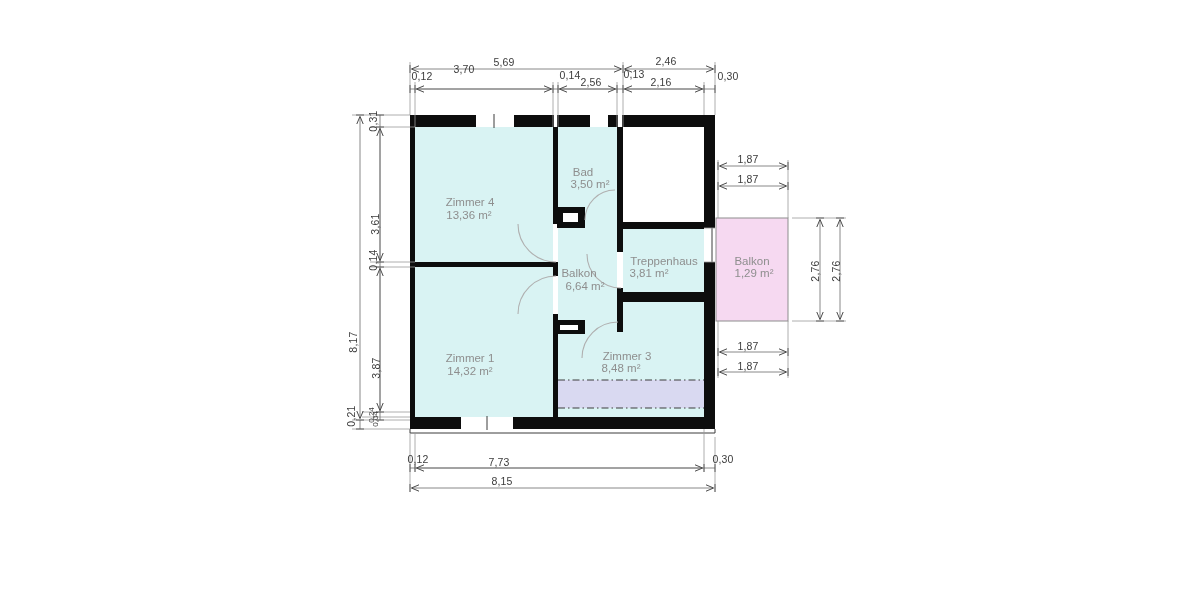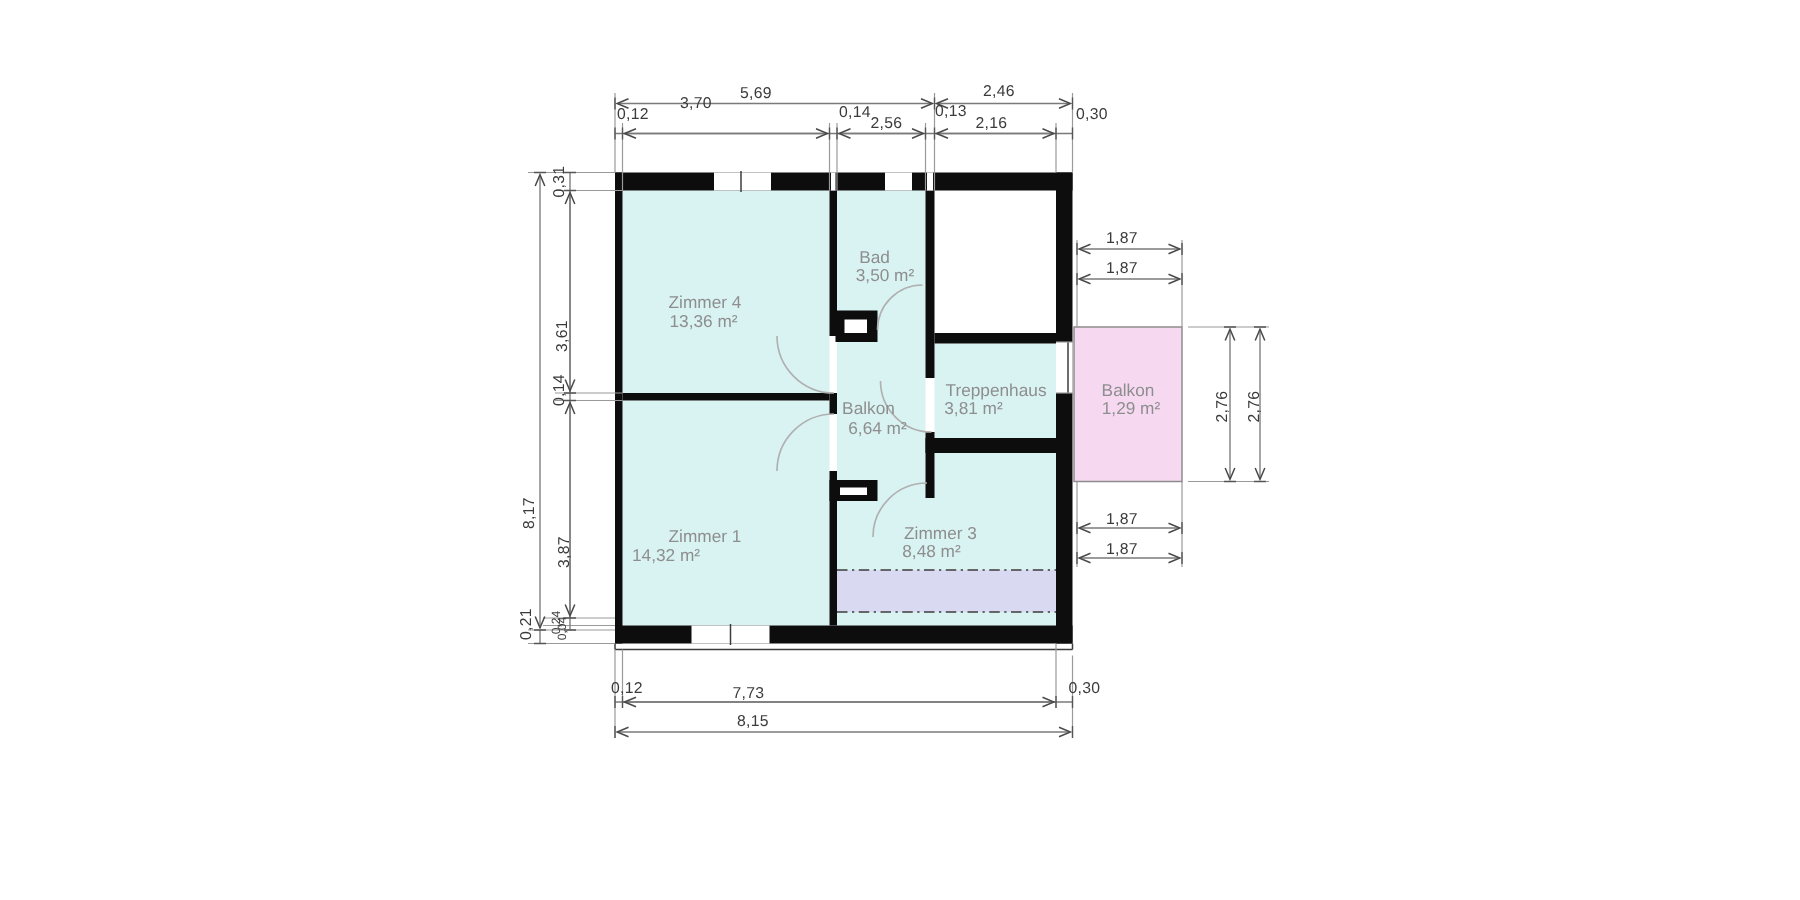--- a/index.html
+++ b/index.html
@@ -180,21 +180,21 @@
 <div class="lbl dim" style="left:418px;top:459px">0,12</div>
 <div class="lbl dim" style="left:499px;top:462px">7,73</div>
 <div class="lbl dim" style="left:723px;top:459px">0,30</div>
 <div class="lbl dim" style="left:502px;top:481px">8,15</div>
 
 <div class="lbl room" style="left:470px;top:202px">Zimmer 4</div>
 <div class="lbl room" style="left:469px;top:215px">13,36 m²</div>
 <div class="lbl room" style="left:583px;top:172px">Bad</div>
 <div class="lbl room" style="left:590px;top:184px">3,50 m²</div>
 <div class="lbl room" style="left:470px;top:358px">Zimmer 1</div>
-<div class="lbl room" style="left:444px;top:371px">14,32 m²</div>
+<div class="lbl room" style="left:470px;top:371px">14,32 m²</div>
 <div class="lbl room" style="left:579px;top:273px">Balkon</div>
 <div class="lbl room" style="left:585px;top:286px">6,64 m²</div>
 <div class="lbl room" style="left:664px;top:261px">Treppenhaus</div>
 <div class="lbl room" style="left:649px;top:273px">3,81 m²</div>
 <div class="lbl room" style="left:627px;top:356px">Zimmer 3</div>
 <div class="lbl room" style="left:621px;top:368px">8,48 m²</div>
 <div class="lbl room" style="left:752px;top:261px">Balkon</div>
 <div class="lbl room" style="left:754px;top:273px">1,29 m²</div>
 
 </div>

